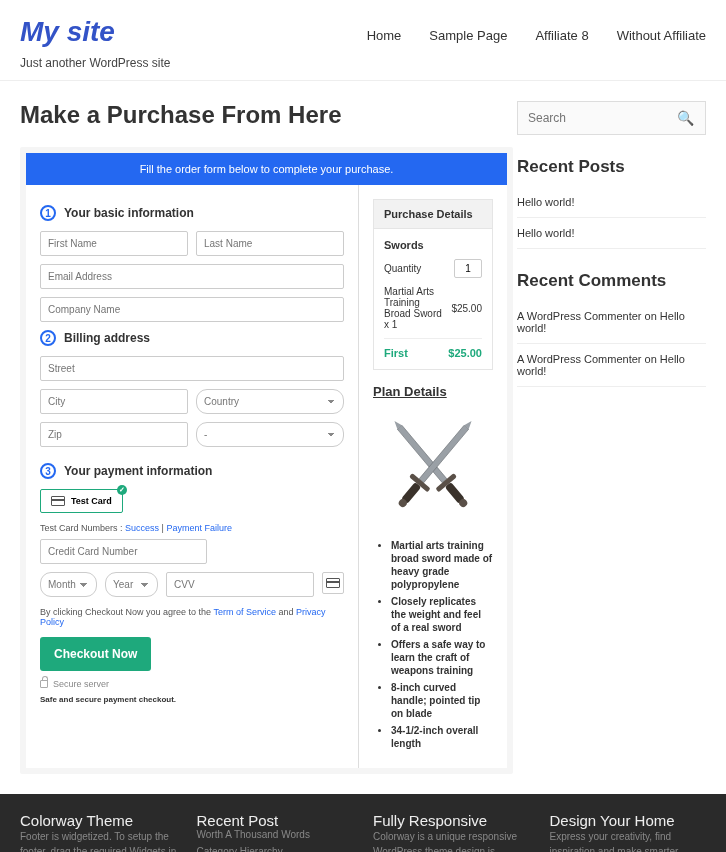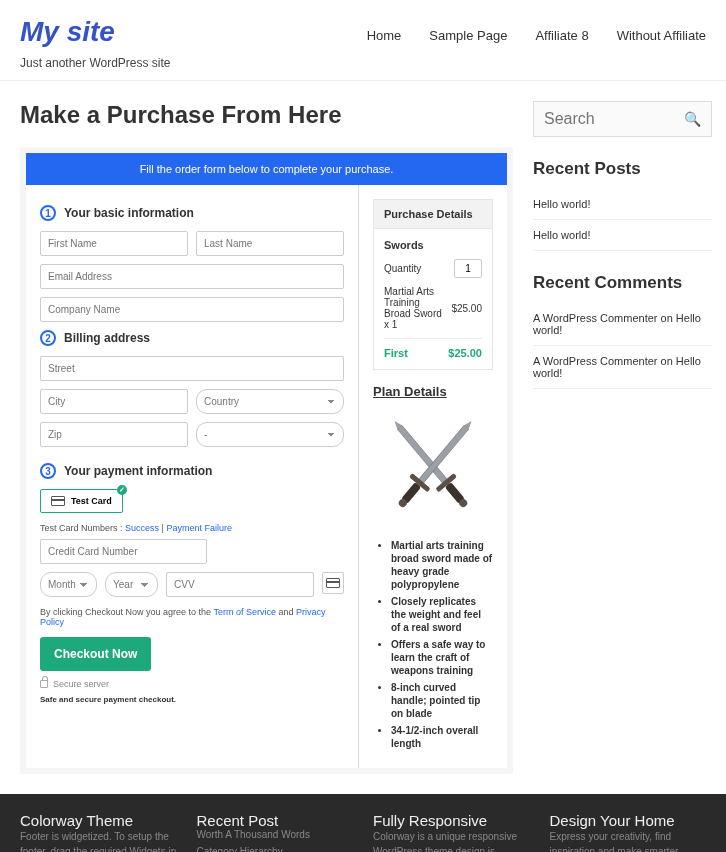--- a/index.html
+++ b/index.html
@@ -3,21 +3,21 @@
 <meta charset="utf-8">
 <style>
 * { box-sizing: border-box; margin: 0; padding: 0; }
 body { font-family: -apple-system, BlinkMacSystemFont, "Segoe UI", Arial, sans-serif; color: #333; background: #fff; width: 726px; }
 .shell { padding: 0; }
 .header { display: flex; justify-content: space-between; align-items: flex-start; padding: 16px 20px 10px; border-bottom: 1px solid #eee; margin-bottom: 20px; }
 .brand-title { color: #3353c7; font-size: 28px; font-weight: 700; font-style: italic; }
 .brand-sub { font-size: 12px; color: #444; margin-top: 8px; }
 .nav { display: flex; gap: 28px; margin-top: 12px; }
 .nav a { font-size: 13px; color: #333; text-decoration: none; cursor: pointer; }
-.main { display: flex; gap: 20px; padding: 0 20px 20px; }
+.main { display: flex; gap: 4px; padding: 0 20px 20px; }
 .left-col { flex: 1; }
 .page-title { font-size: 24px; font-weight: 800; margin-bottom: 18px; }
 .checkout-card { background: #f5f5f5; border-radius: 2px; padding: 6px; }
 .checkout-inner { background: #fff; }
 .order-banner { background: #2468f1; color: #fff; text-align: center; font-size: 11px; padding: 10px; }
 .checkout-body { display: flex; }
 .form-col { flex: 1.1; padding: 14px; border-right: 1px solid #ddd; }
 .summary-col { flex: 1; padding: 14px; }
 .sec-title { display: flex; align-items: center; gap: 8px; font-size: 12px; font-weight: 600; margin: 6px 0 10px; }
 .step-num { width: 16px; height: 16px; border: 2px solid #2468f1; color: #2468f1; border-radius: 50%; display: inline-flex; align-items: center; justify-content: center; font-size: 10px; font-weight: 700; }
@@ -43,21 +43,21 @@
 .pd-row { display: flex; justify-content: space-between; align-items: center; font-size: 10px; margin-bottom: 8px; }
 .qty-box { width: 28px; border: 1px solid #ccc; border-radius: 2px; text-align: center; font-size: 10px; padding: 3px; }
 .total-row { display: flex; justify-content: space-between; font-size: 11px; font-weight: 700; color: #1ea97c; border-top: 1px solid #eee; padding-top: 8px; margin-top: 4px; }
 .plan-title { font-size: 13px; font-weight: 700; margin: 14px 0 8px; text-decoration: underline; }
 .swords { display: flex; justify-content: center; margin: 6px 0 12px; }
 .swords svg { width: 120px; height: 120px; }
 .bullet-list { list-style: disc; padding-left: 18px; }
 .bullet-list li { font-size: 10px; font-weight: 600; margin-bottom: 4px; line-height: 1.3; }
 .sidebar { width: 190px; }
 .search-box { border: 1px solid #ddd; background: #fafafa; padding: 8px 10px; display: flex; align-items: center; justify-content: space-between; margin-bottom: 22px; }
-.search-box input { border: none; background: transparent; font-size: 16px; outline: none; width: 140px; color: #888; }
+.search-box input { border: none; background: transparent; font-size: 12px; outline: none; width: 140px; color: #888; }
 .mag { font-size: 14px; color: #666; cursor: pointer; }
 .side-h { font-size: 17px; font-weight: 800; margin-bottom: 10px; }
 .side-list { list-style: none; margin-bottom: 22px; }
 .side-list li { font-size: 11px; padding: 9px 0; border-bottom: 1px solid #eee; cursor: pointer; }
 .footer { background: #2a2a2a; color: #aaa; padding: 18px 20px; display: flex; gap: 20px; }
 .f-col { flex: 1; }
 .f-title { color: #eee; font-size: 15px; font-weight: 400; }
 .f-text { font-size: 10px; line-height: 1.5; color: #888; }
 .f-list { list-style: none; }
 .f-list li { font-size: 10px; color: #888; margin-bottom: 6px; }

